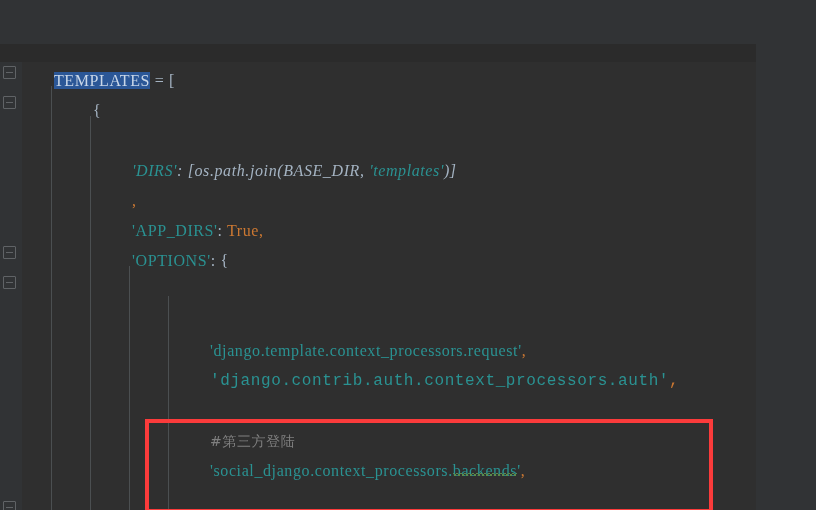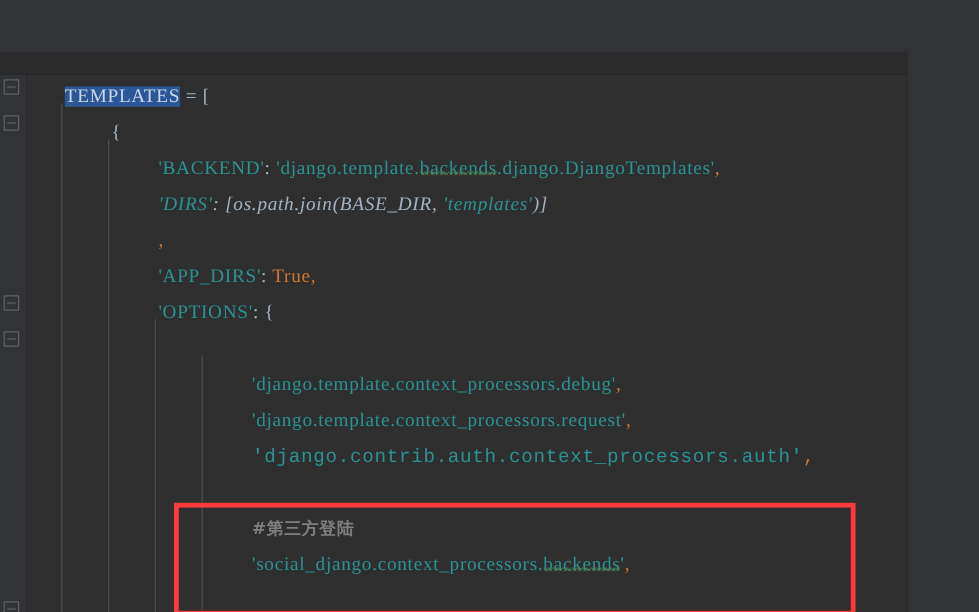--- a/index.html
+++ b/index.html
@@ -27,21 +27,21 @@
   .iguide{position:absolute;width:1px;background:#4b4f51;}
 
   
   .line{position:absolute;left:0;height:30px;line-height:30px;white-space:pre;
         font-family:"Liberation Serif","DejaVu Serif",serif;
         font-size:16px;letter-spacing:0.6px;}
   .tok{white-space:pre;}
   .str{color:#2a9292;}
   .pun{color:#a4b3c2;}
   .kw{color:#cc7832;}
-  .com{color:#7f7f7f;font-weight:bold;}
+  .com{color:#7f7f7f;}
   .com-cjk{font-family:"DejaVu Sans","Liberation Sans",sans-serif;font-size:14px;}
   .sel{background:#2b5797;color:#c9d7e8;}
 
   
   .sq{position:relative;}
   .sq:after{
     content:"";position:absolute;left:0;right:0;bottom:3px;height:3px;
     background-image:
       linear-gradient(45deg,transparent 45%,#5a8a4a 45%,#5a8a4a 55%,transparent 55%),
       linear-gradient(-45deg,transparent 45%,#5a8a4a 45%,#5a8a4a 55%,transparent 55%);
@@ -66,26 +66,24 @@
   <div class="gutter"></div>
   <div class="gutter2"></div>
 
   <div class="editor" id="editor-surface">
       <div class="iguide" style="left: 1px; top: 24px; height: 468px;"></div>
       <div class="iguide" style="left: 40px; top: 54px; height: 438px;"></div>
       <div class="iguide" style="left: 79px; top: 204px; height: 258px;"></div>
       <div class="iguide" style="left: 118px; top: 234px; height: 225px;"></div>
       <div class="line" style="top: 4px; left: 4px;"><span class="tok sel">TEMPLATES</span><span class="tok pun"> </span><span class="tok pun">=</span><span class="tok pun"> </span><span class="tok pun">[</span></div>
       <div class="line" style="top: 34px; left: 43px;"><span class="tok pun">{</span></div>
-      <div class="line" style="top: 64px; left: 82px;"><span class="tok str">'BACKEND'</span><span class="tok pun">: </span><span class="tok str">'django.template.</span><span class="tok str sq">backends</span><span class="tok str">.django.DjangoTemplates'</span><span class="tok kw">,</span></div>
       <div class="line" style="top: 94px; left: 82px; font-style: italic;"><span class="tok str">'DIRS'</span><span class="tok pun">: [os.path.join(BASE_DIR, </span><span class="tok str">'templates'</span><span class="tok pun">)]</span></div>
       <div class="line" style="top: 124px; left: 82px;"><span class="tok kw">,</span></div>
       <div class="line" style="top: 154px; left: 82px;"><span class="tok str">'APP_DIRS'</span><span class="tok pun">: </span><span class="tok kw">True</span><span class="tok kw">,</span></div>
       <div class="line" style="top: 184px; left: 82px;"><span class="tok str">'OPTIONS'</span><span class="tok pun">: {</span></div>
-      <div class="line" style="top: 244px; left: 160px;"><span class="tok str">'django.template.context_processors.debug'</span><span class="tok kw">,</span></div>
       <div class="line" style="top: 274px; left: 160px;"><span class="tok str">'django.template.context_processors.request'</span><span class="tok kw">,</span></div>
       <div class="line" style="top: 304px; left: 160px; font-family: Liberation Mono, monospace;"><span class="tok str">'django.contrib.auth.context_processors.auth'</span><span class="tok kw">,</span></div>
       <div class="line" style="top: 364px; left: 160px;"><span class="tok com com-cjk">#第三方登陆</span></div>
       <div class="line" style="top: 394px; left: 160px;"><span class="tok str">'social_django.context_processors.</span><span class="tok str sq">backends</span><span class="tok str">'</span><span class="tok kw">,</span></div>
       <div class="line" style="top: 454px; left: 121px;"><span class="tok pun">],</span></div>
       <div class="line" style="top: 484px; left: 82px;"><span class="tok pun">}</span></div>
     </div>
 
   <div id="fold-layer" style="position: absolute; left: 6px; top: 0px; width: 22px; height: 510px;">
       <div class="foldmark" style="left: -3px; top: 22px; position: absolute;"></div>

